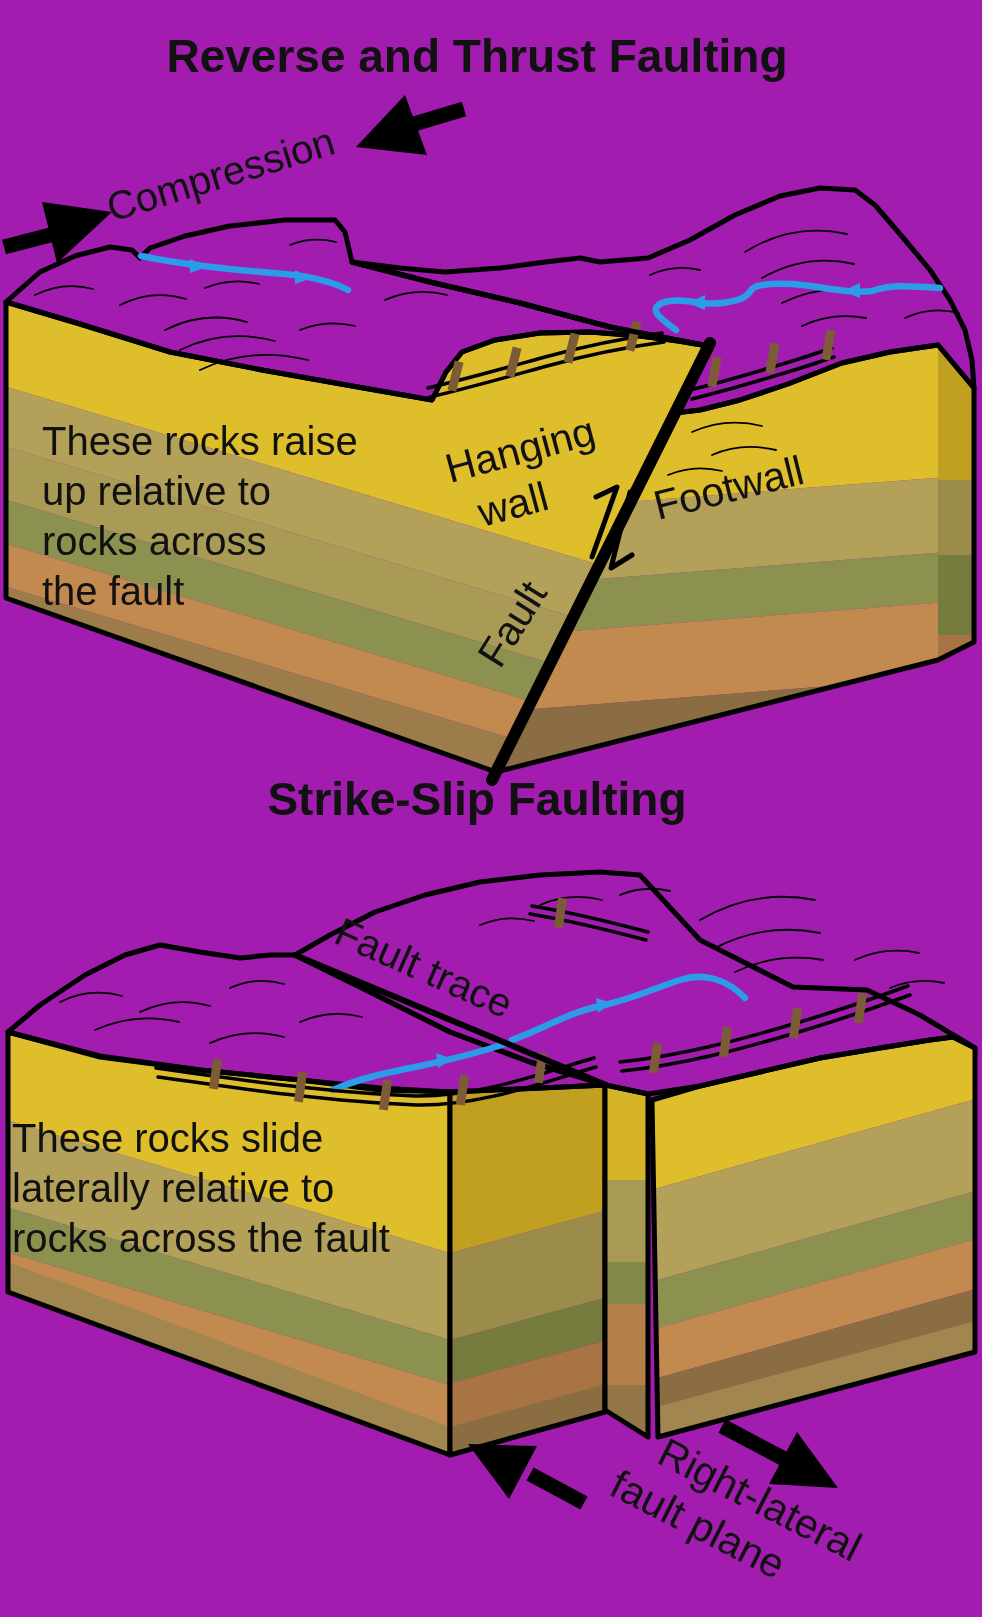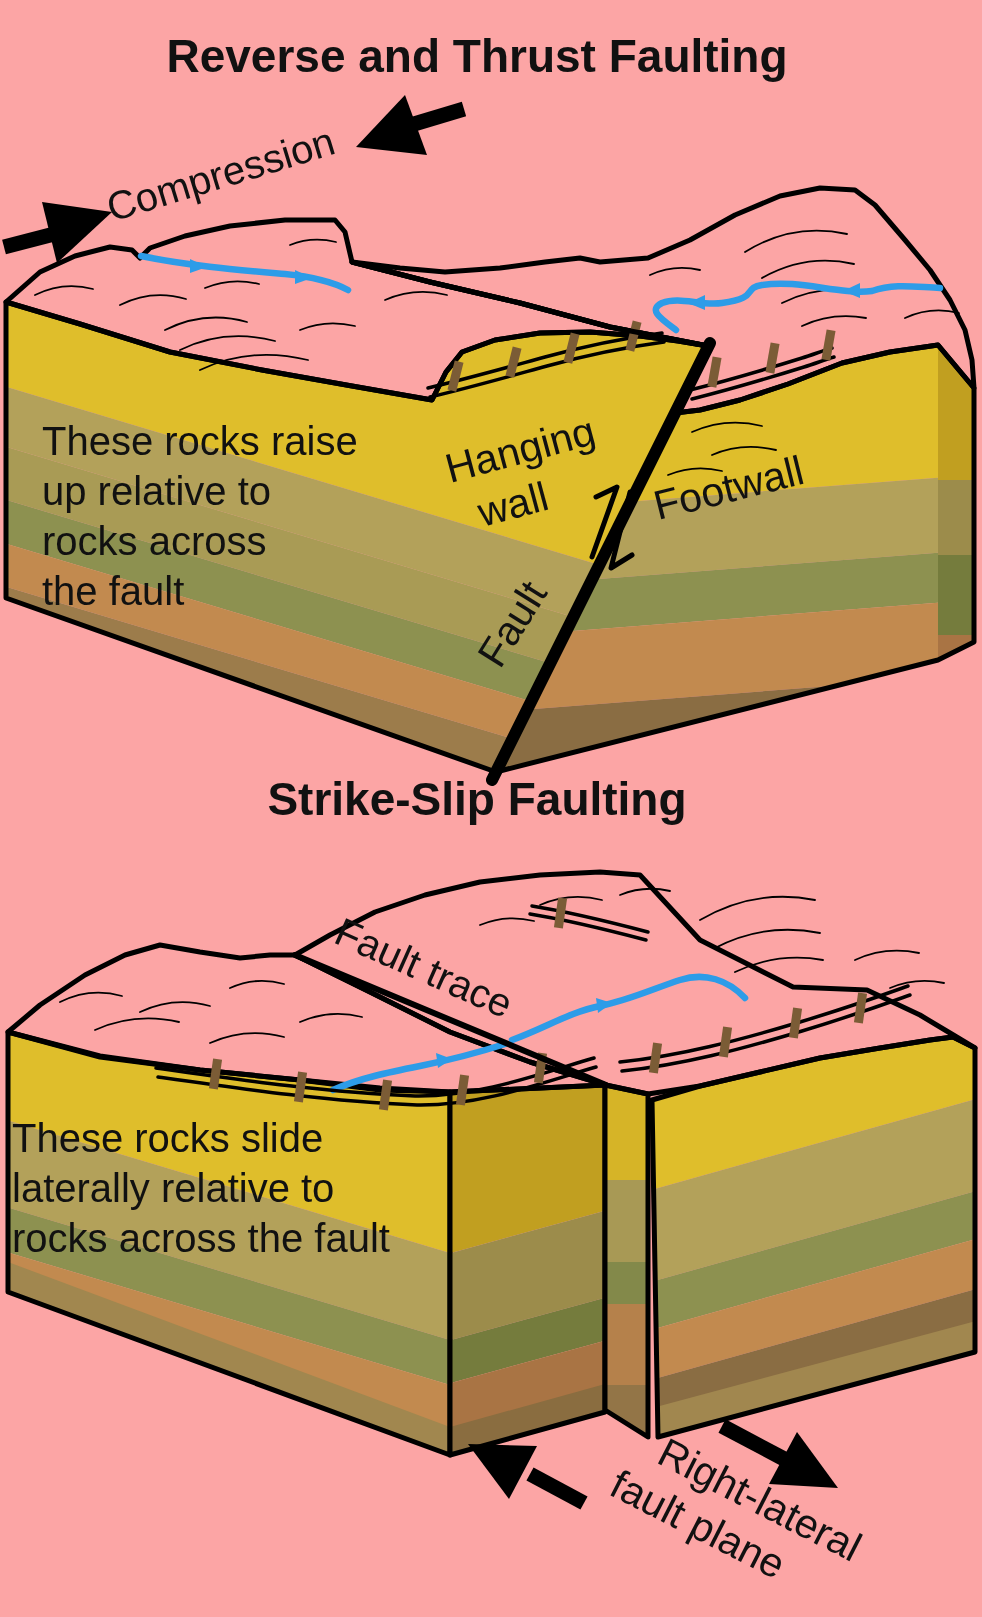--- a/index.html
+++ b/index.html
@@ -1,16 +1,16 @@
 <!DOCTYPE html>
 <html><head>
 <meta charset="utf-8">
 <style>
   html,body{margin:0;padding:0;background:#ffffff;}
-  .stage{position:relative;width:982px;height:1617px;background:#fca5a5;overflow:hidden;
+  .stage{position:relative;width:982px;height:1617px;background:#a21caf;overflow:hidden;
          font-family:"Liberation Sans", sans-serif;}
   svg{display:block}
   .title-text{font-family:"Liberation Sans",sans-serif;font-size:46px;font-weight:600;}
   .lbl{font-family:"Liberation Sans",sans-serif;font-size:40px;font-weight:400;}
   .lbl41{font-family:"Liberation Sans",sans-serif;font-size:41px;font-weight:400;}
   .facetxt{font-family:"Liberation Sans",sans-serif;font-size:40px;font-weight:400;}
   .outl{fill:none;stroke:#000;stroke-linejoin:round;stroke-linecap:round;}
   .contour{fill:none;stroke:#000;stroke-width:1.8;stroke-linecap:round;}
   .fence{fill:none;stroke:#000;stroke-width:3.5;stroke-linecap:round;}
   .riverline{fill:none;stroke-width:6.5;stroke-linecap:round;stroke-linejoin:round;}

